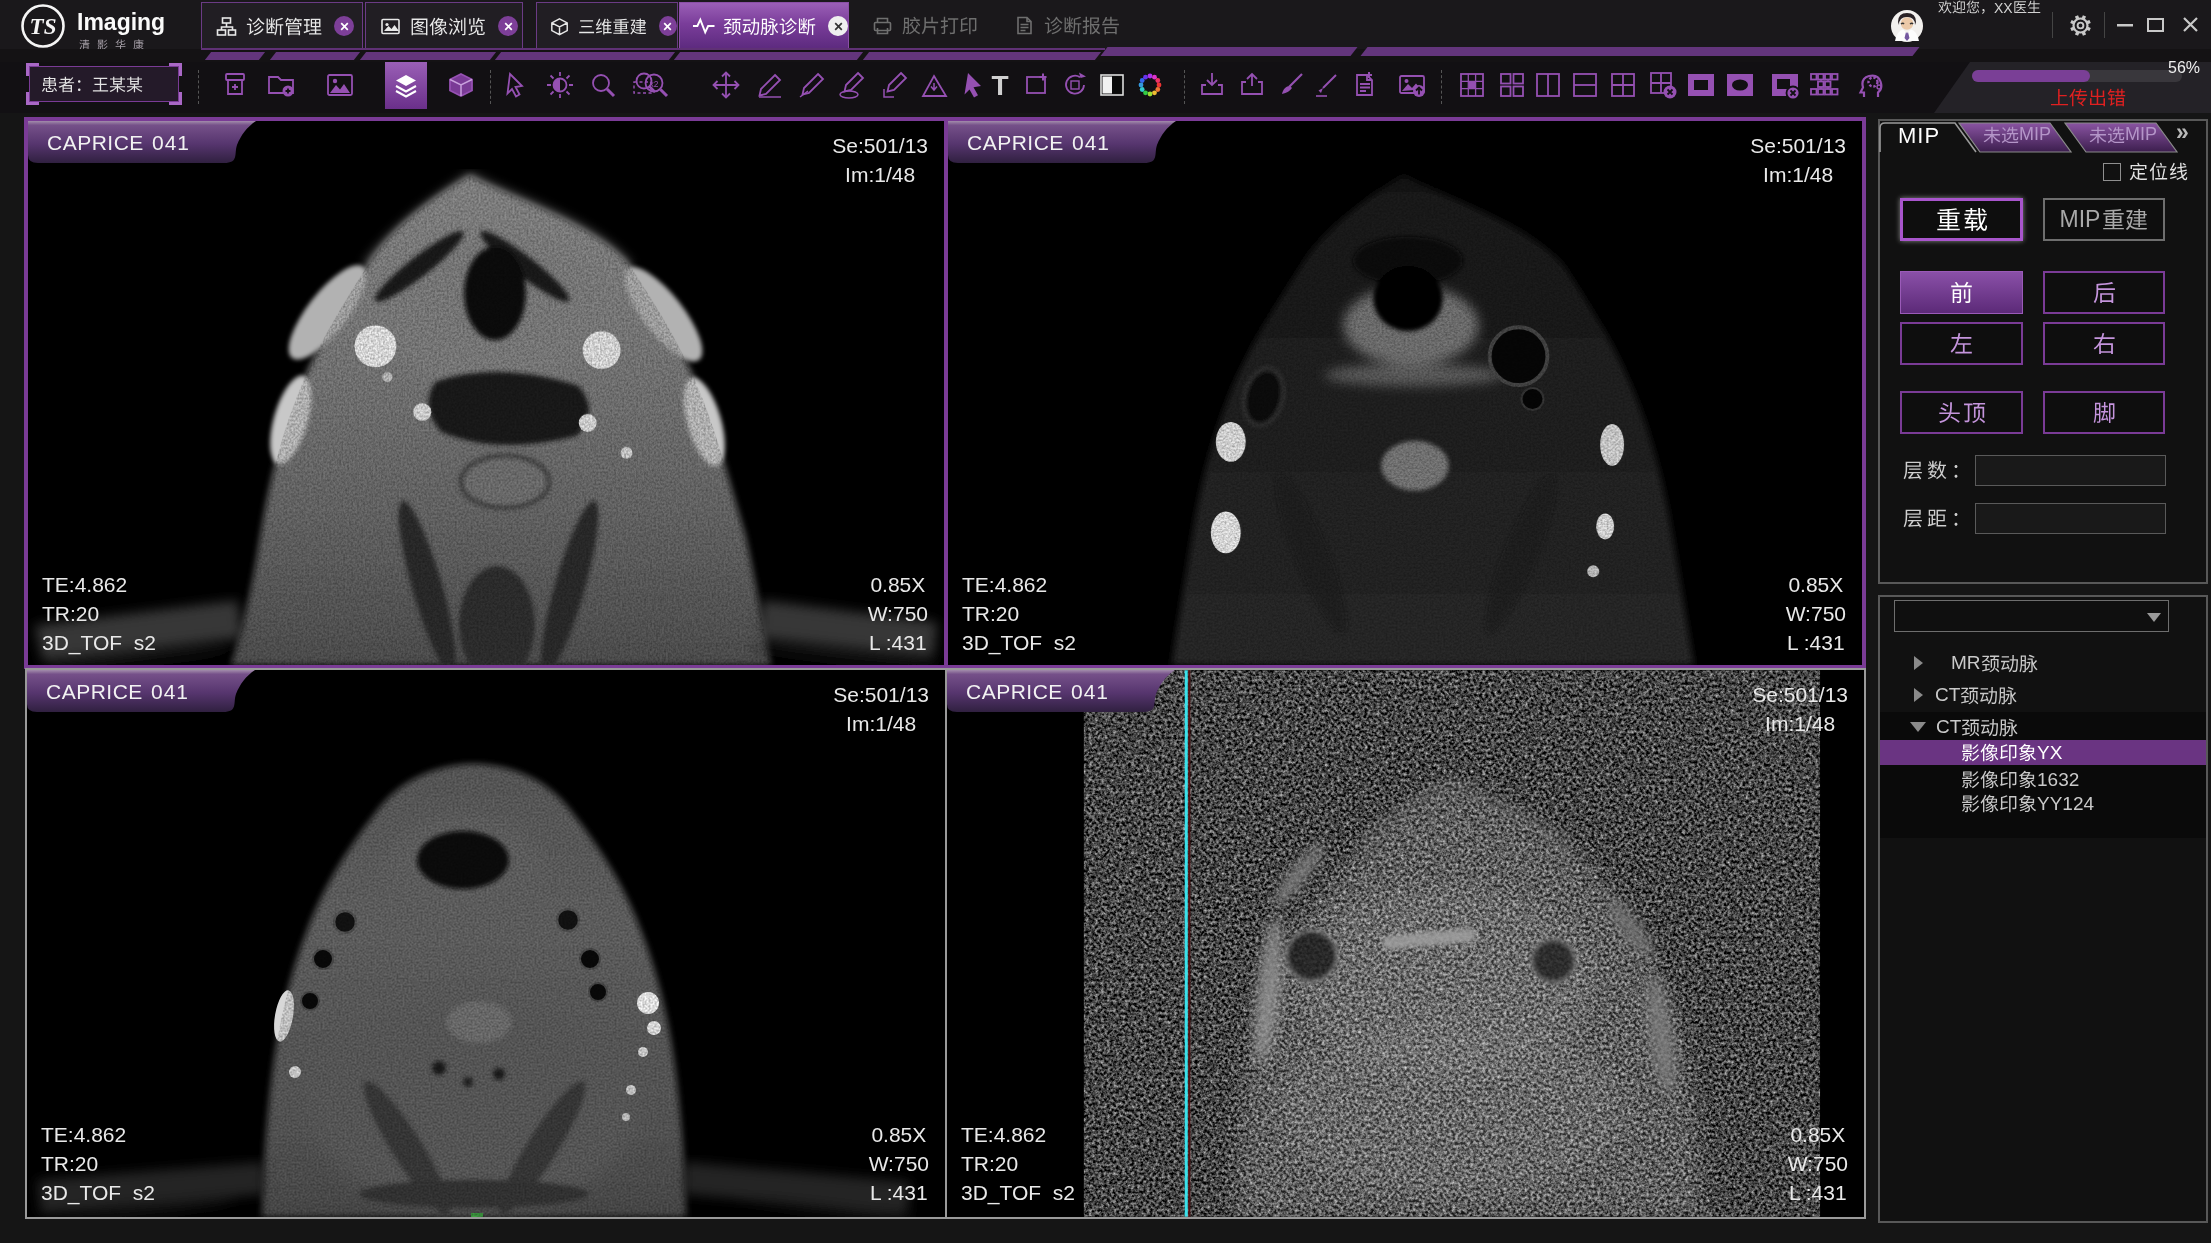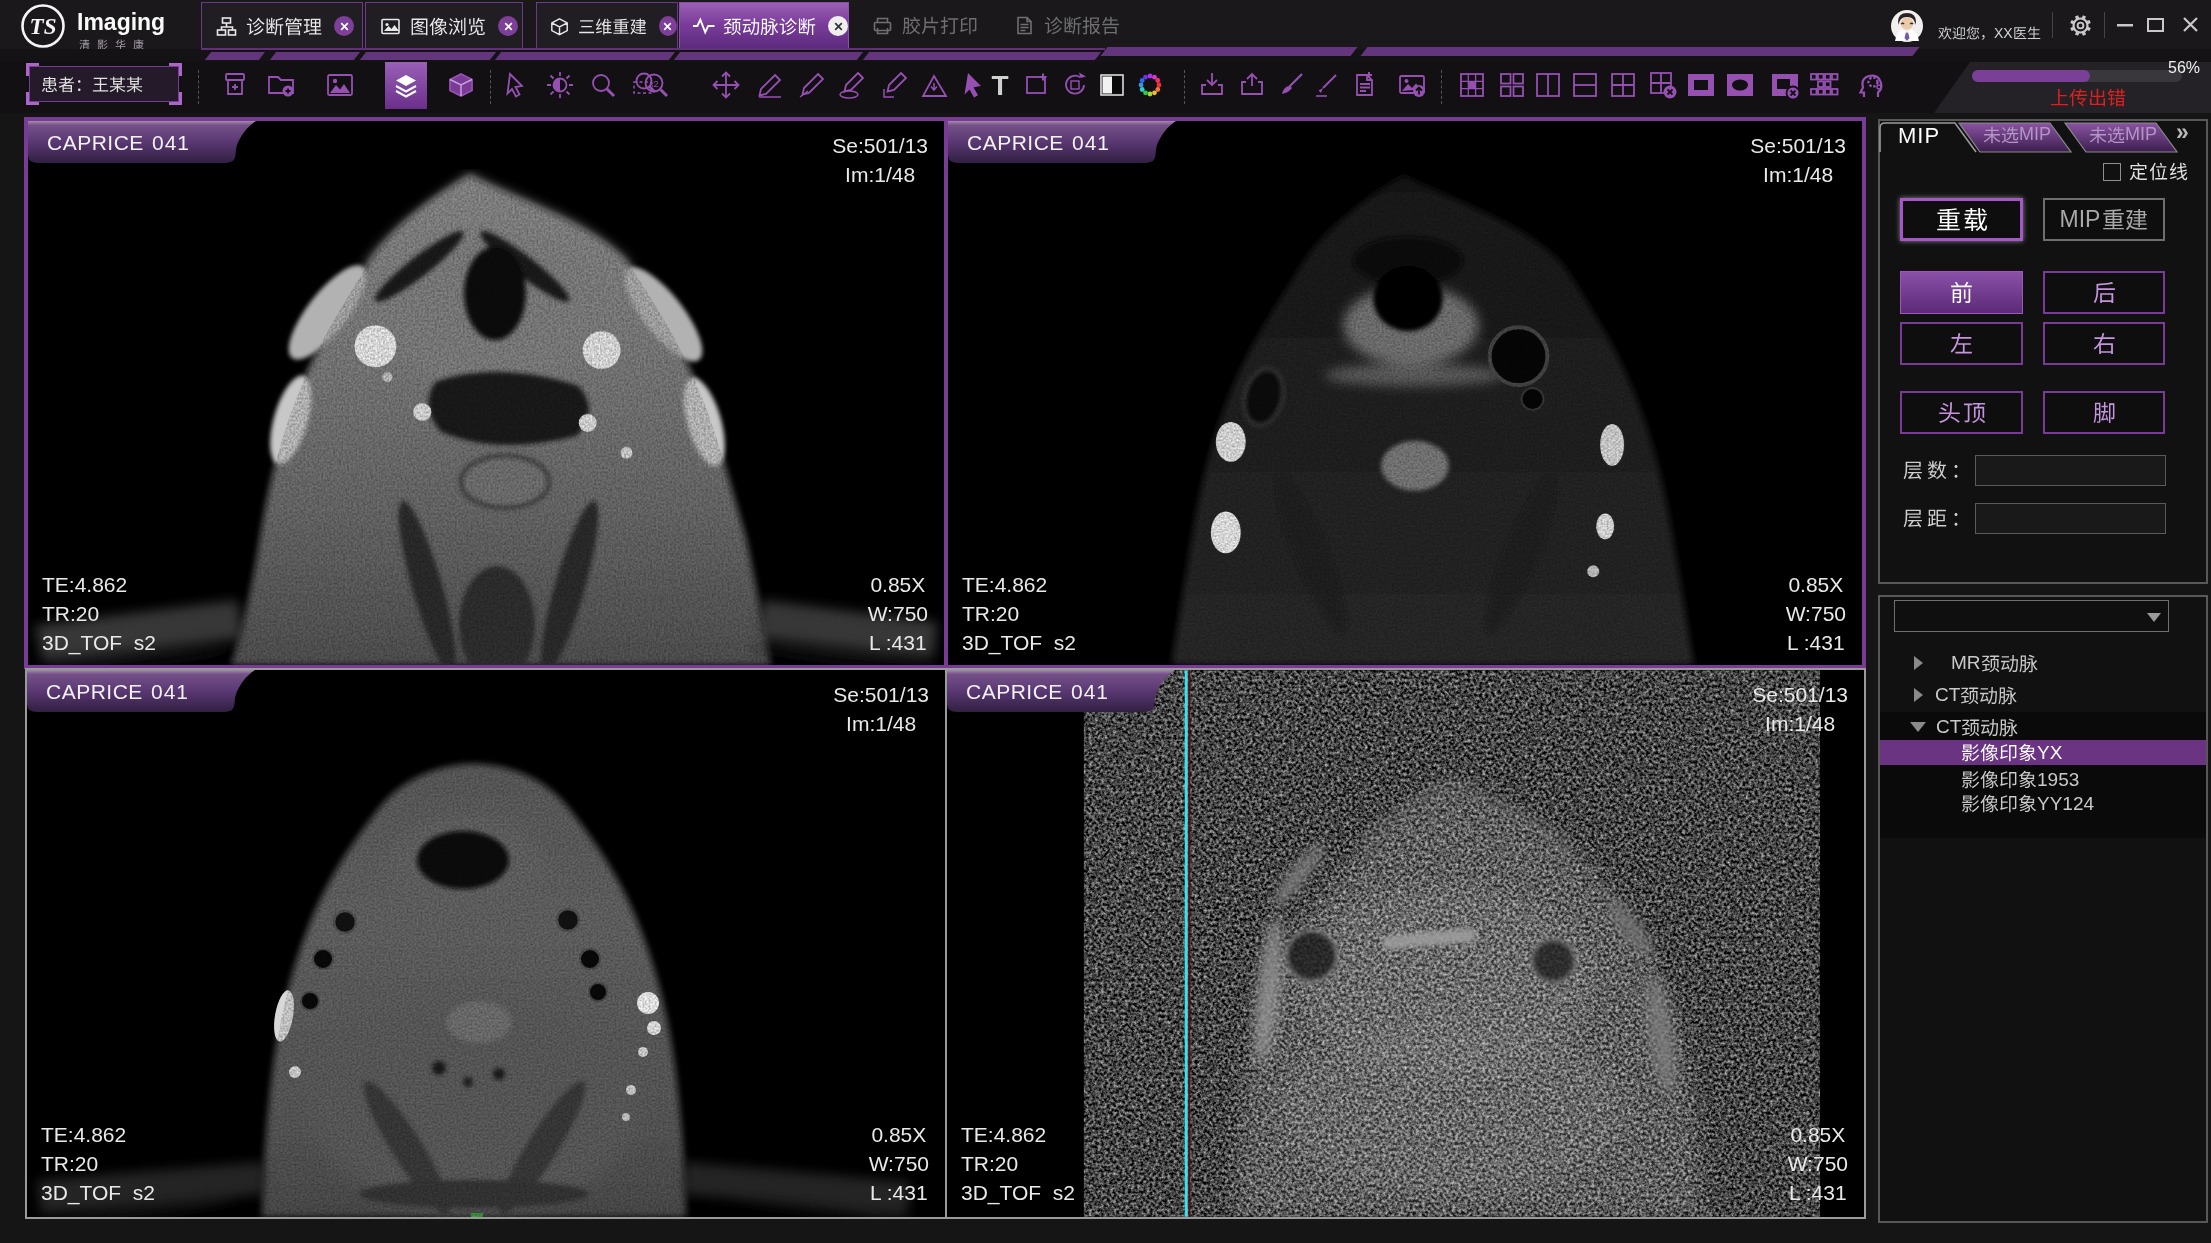--- a/index.html
+++ b/index.html
@@ -219,21 +219,21 @@
       </svg>
     </div>
  <svg class="abs" style="left:1890px;top:9px" width="34" height="34" viewBox="0 0 34 34">
       <circle cx="17" cy="17" r="16" fill="#f2f0ee"></circle>
       <path d="M8,13 Q8,4 17,4 Q26,4 26,13 L25,16 Q25,8 17,8 Q9,8 9,16 Z" fill="#2a2226"></path>
       <circle cx="17" cy="14.5" r="6.2" fill="#ecc9a8"></circle>
       <path d="M11,15 q2,-1.5 3,0 M20,15 q2,-1.5 3,0" stroke="#333" stroke-width="1.5" fill="none"></path>
       <path d="M5,32 Q7,22 13,20.5 L17,24 L21,20.5 Q27,22 29,32 Z" fill="#fdfdfd"></path>
       <path d="M16,23 l1,1.5 1,-1.5 1.5,6 -2.5,3 -2.5,-3 Z" fill="#7458a0"></path>
     </svg>
- <div class="abs" style="left:1938px;top:8px;height:49px;display:flex;align-items:center">
+ <div class="abs" style="left:1938px;top:0;height:49px;display:flex;align-items:flex-start">
       <svg class="cjk" width="56.0" height="14" viewBox="0 0 4000 1000">
         <g transform="translate(0,880) scale(1,-1)" fill="#d2d2d2">
           <use href="#u6b22" x="0"></use>
           <use href="#u8fce" x="1000"></use>
           <use href="#u60a8" x="2000"></use>
           <use href="#uff0c" x="3000"></use>
         </g>
       </svg>
       <span style="color:#d2d2d2;font-size:14px">XX</span>
       <svg class="cjk" width="28.0" height="14" viewBox="0 0 2000 1000">
@@ -971,21 +971,21 @@
  <div class="trow" style="left:0;top:170px;height:25px">
         <span style="margin-left:81px"></span>
         <svg class="cjk" width="76.0" height="19" viewBox="0 0 4000 1000">
           <g transform="translate(0,880) scale(1,-1)" fill="#c9c9c9">
             <use href="#u5f71" x="0"></use>
             <use href="#u50cf" x="1000"></use>
             <use href="#u5370" x="2000"></use>
             <use href="#u8c61" x="3000"></use>
           </g>
         </svg>
-        <span>1953</span>
+        <span>1632</span>
       </div>
  <div class="trow" style="left:0;top:194px;height:25px">
         <span style="margin-left:81px"></span>
         <svg class="cjk" width="76.0" height="19" viewBox="0 0 4000 1000">
           <g transform="translate(0,880) scale(1,-1)" fill="#c9c9c9">
             <use href="#u5f71" x="0"></use>
             <use href="#u50cf" x="1000"></use>
             <use href="#u5370" x="2000"></use>
             <use href="#u8c61" x="3000"></use>
           </g>

